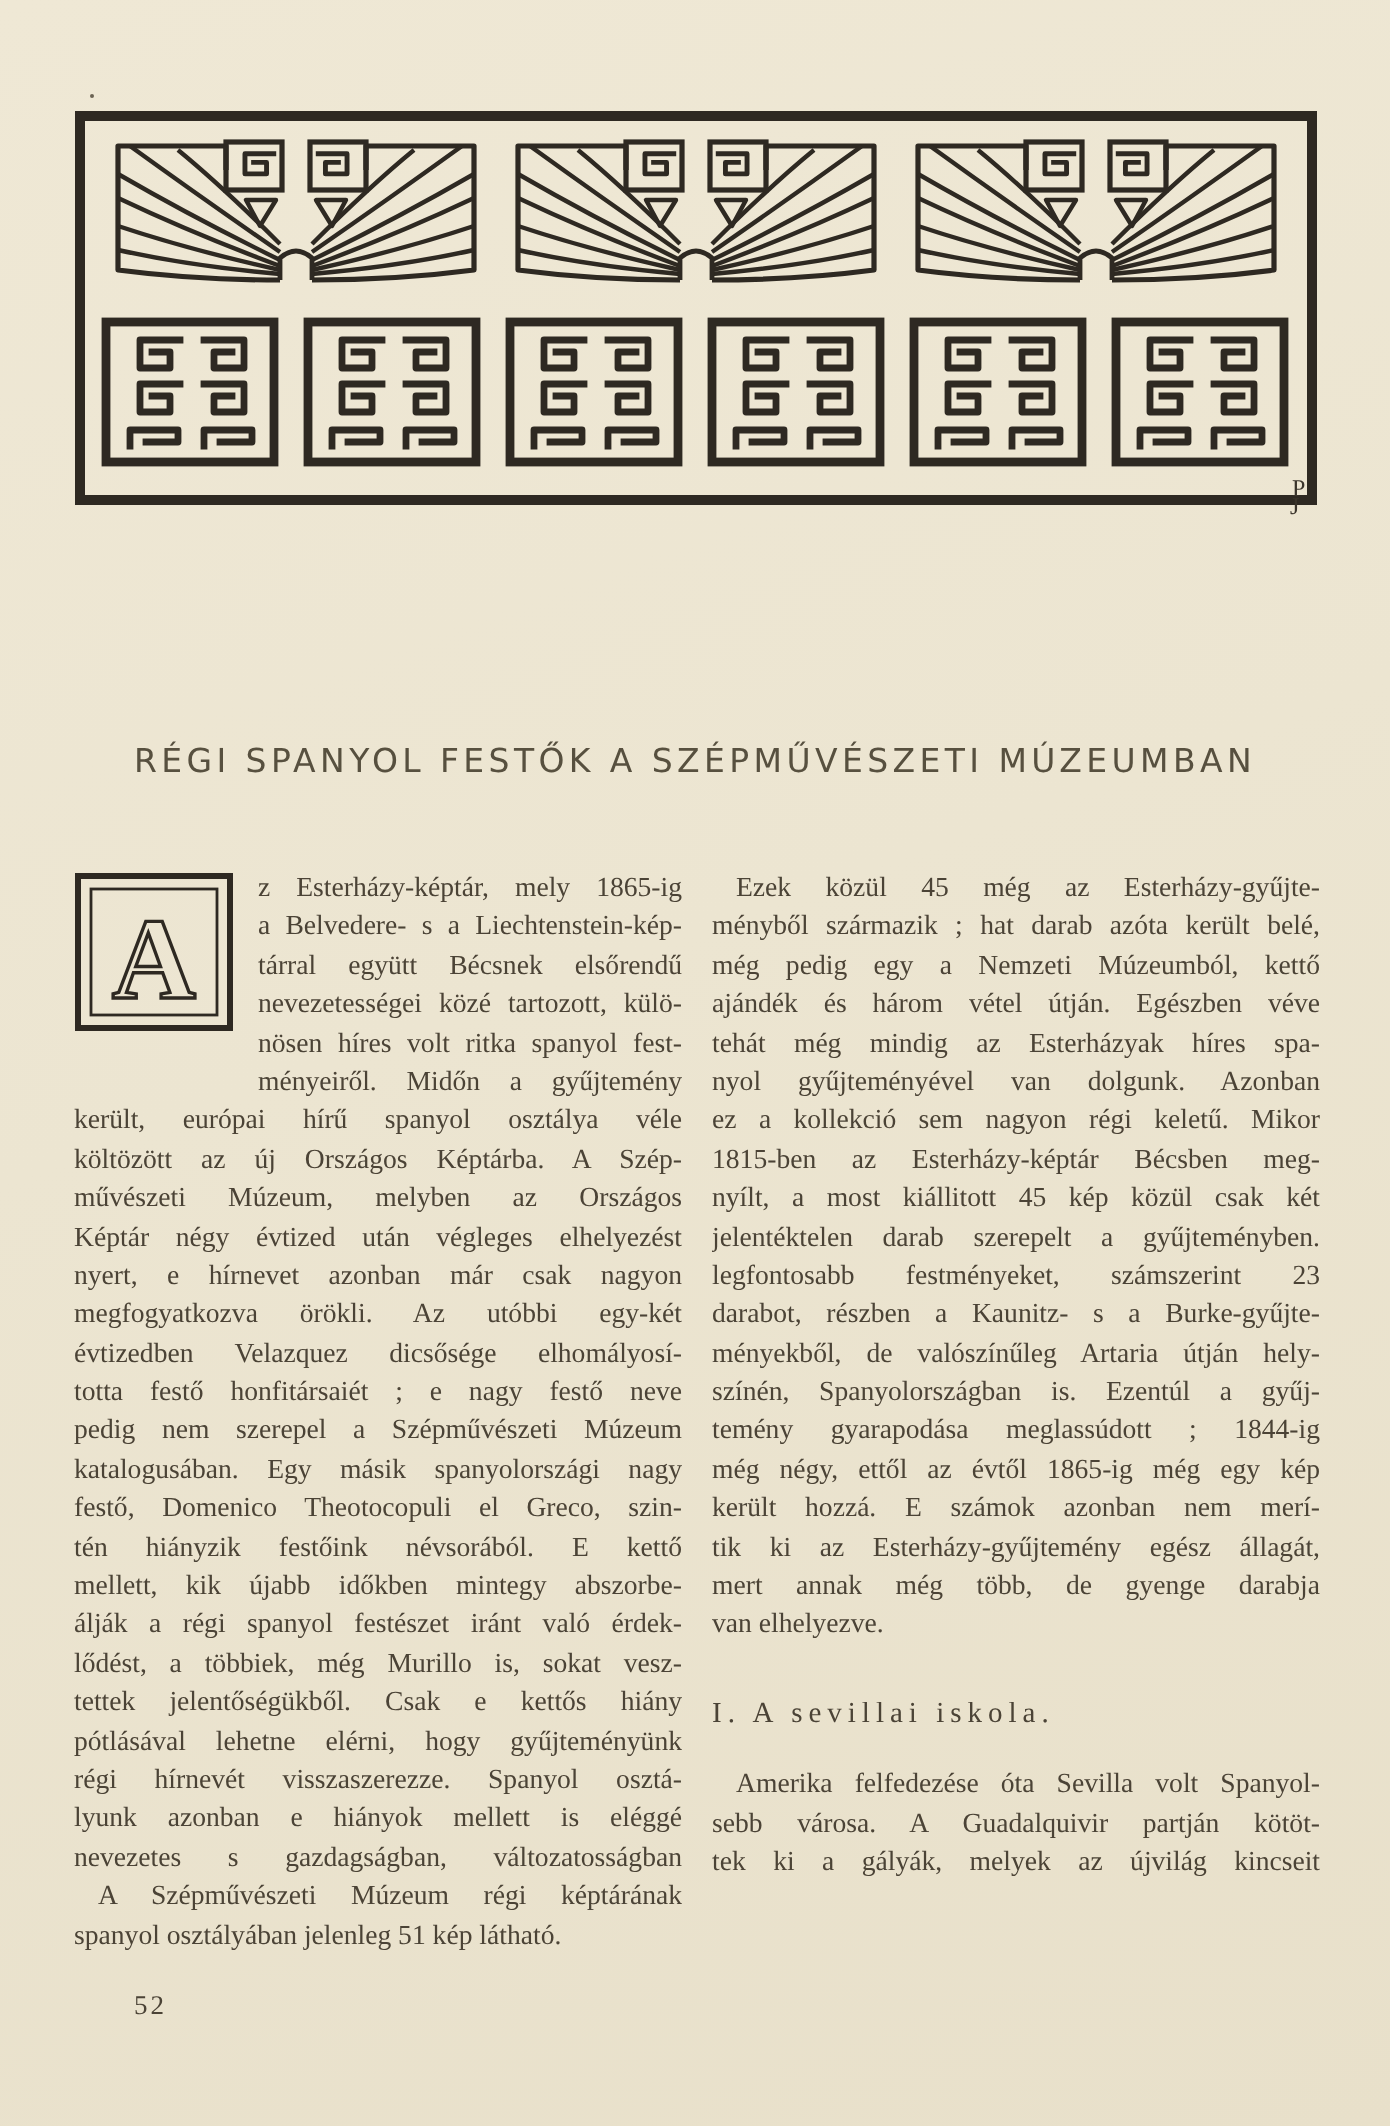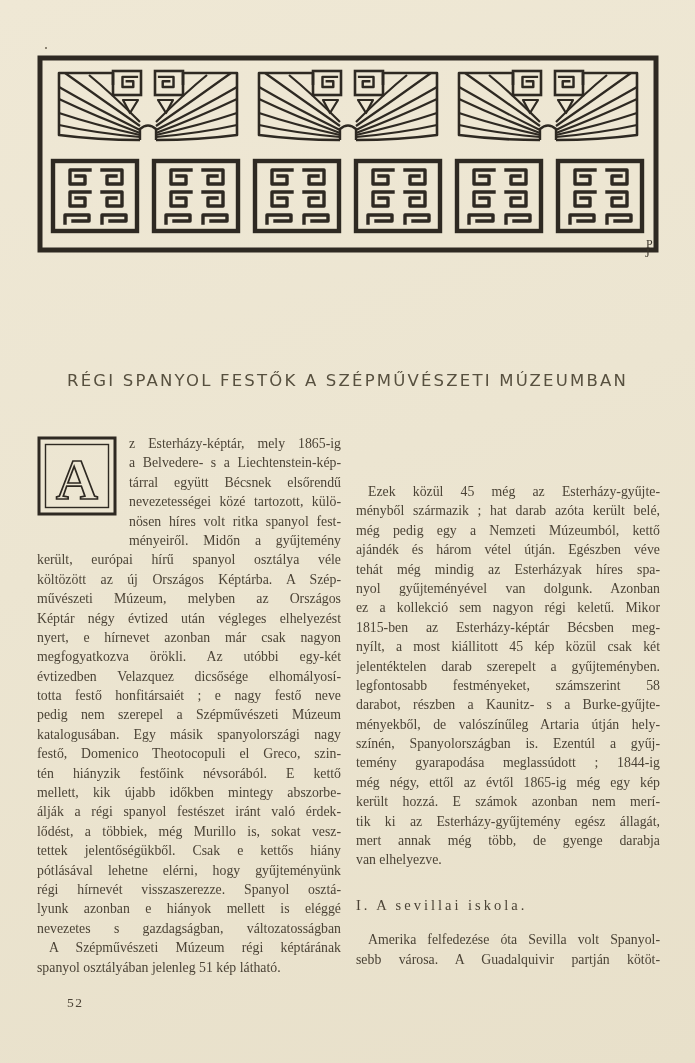--- a/index.html
+++ b/index.html
@@ -18,21 +18,21 @@
     font-size:12px;line-height:9px;color:#3a342b;text-align:left;}
   .monogram span{display:block;}
   .monogram span:last-child{margin-left:-1px;}
   
   .title{position:absolute;left:0;top:371px;width:100%;text-align:center;
     font-family:"DejaVu Sans",sans-serif;font-size:16.5px;letter-spacing:2.2px;
     color:#57503f;font-weight:400;}
   
   .col{position:absolute;top:434px;width:304px;font-size:13.8px;line-height:19.4px;}
   .col-left{left:37px;}
-  .col-right{left:356px;margin-top:48px;}
+  .col-right{left:356px;}
   .para{margin:0;}
   .line{height:19.4px;line-height:19.4px;overflow:hidden;
     text-align:justify;text-align-last:justify;}
   .line.last{text-align:center;text-align-last:left;}
   .line.indent{text-indent:12px;}
   .section-heading{margin:26px 0 15px 0;text-align:left;letter-spacing:3px;
     font-size:14.5px;color:#4b4336;}
   
   .dropcap{float:left;width:80px;height:80px;margin:2px 12px 15px 0;}
   
@@ -162,33 +162,34 @@
         <div class="line indent">Ezek közül 45 még az Esterházy-gyűjte-</div>
         <div class="line">ményből származik ; hat darab azóta került belé,</div>
         <div class="line">még pedig egy a Nemzeti Múzeumból, kettő</div>
         <div class="line">ajándék és három vétel útján. Egészben véve</div>
         <div class="line">tehát még mindig az Esterházyak híres spa-</div>
         <div class="line">nyol gyűjteményével van dolgunk. Azonban</div>
         <div class="line">ez a kollekció sem nagyon régi keletű. Mikor</div>
         <div class="line">1815-ben az Esterházy-képtár Bécsben meg-</div>
         <div class="line">nyílt, a most kiállitott 45 kép közül csak két</div>
         <div class="line">jelentéktelen darab szerepelt a gyűjteményben.</div>
-        <div class="line">legfontosabb festményeket, számszerint 58</div>
+        <div class="line">legfontosabb festményeket, számszerint 23</div>
         <div class="line">darabot, részben a Kaunitz- s a Burke-gyűjte-</div>
         <div class="line">ményekből, de valószínűleg Artaria útján hely-</div>
         <div class="line">színén, Spanyolországban is. Ezentúl a gyűj-</div>
         <div class="line">temény gyarapodása meglassúdott ; 1844-ig</div>
         <div class="line">még négy, ettől az évtől 1865-ig még egy kép</div>
         <div class="line">került hozzá. E számok azonban nem merí-</div>
         <div class="line">tik ki az Esterházy-gyűjtemény egész állagát,</div>
         <div class="line">mert annak még több, de gyenge darabja</div>
         <div class="line last">van elhelyezve.</div>
       </div>
       <div class="section-heading">I. A sevillai iskola.</div>
       <div class="para">
         <div class="line indent">Amerika felfedezése óta Sevilla volt Spanyol-</div>
         <div class="line">sebb városa. A Guadalquivir partján kötöt-</div>
+        <div class="line">tek ki a gályák, melyek az újvilág kincseit</div>
       </div>
     </div>
 
   <div class="page-number">52</div>
 
 </div>
 
 </body></html>

